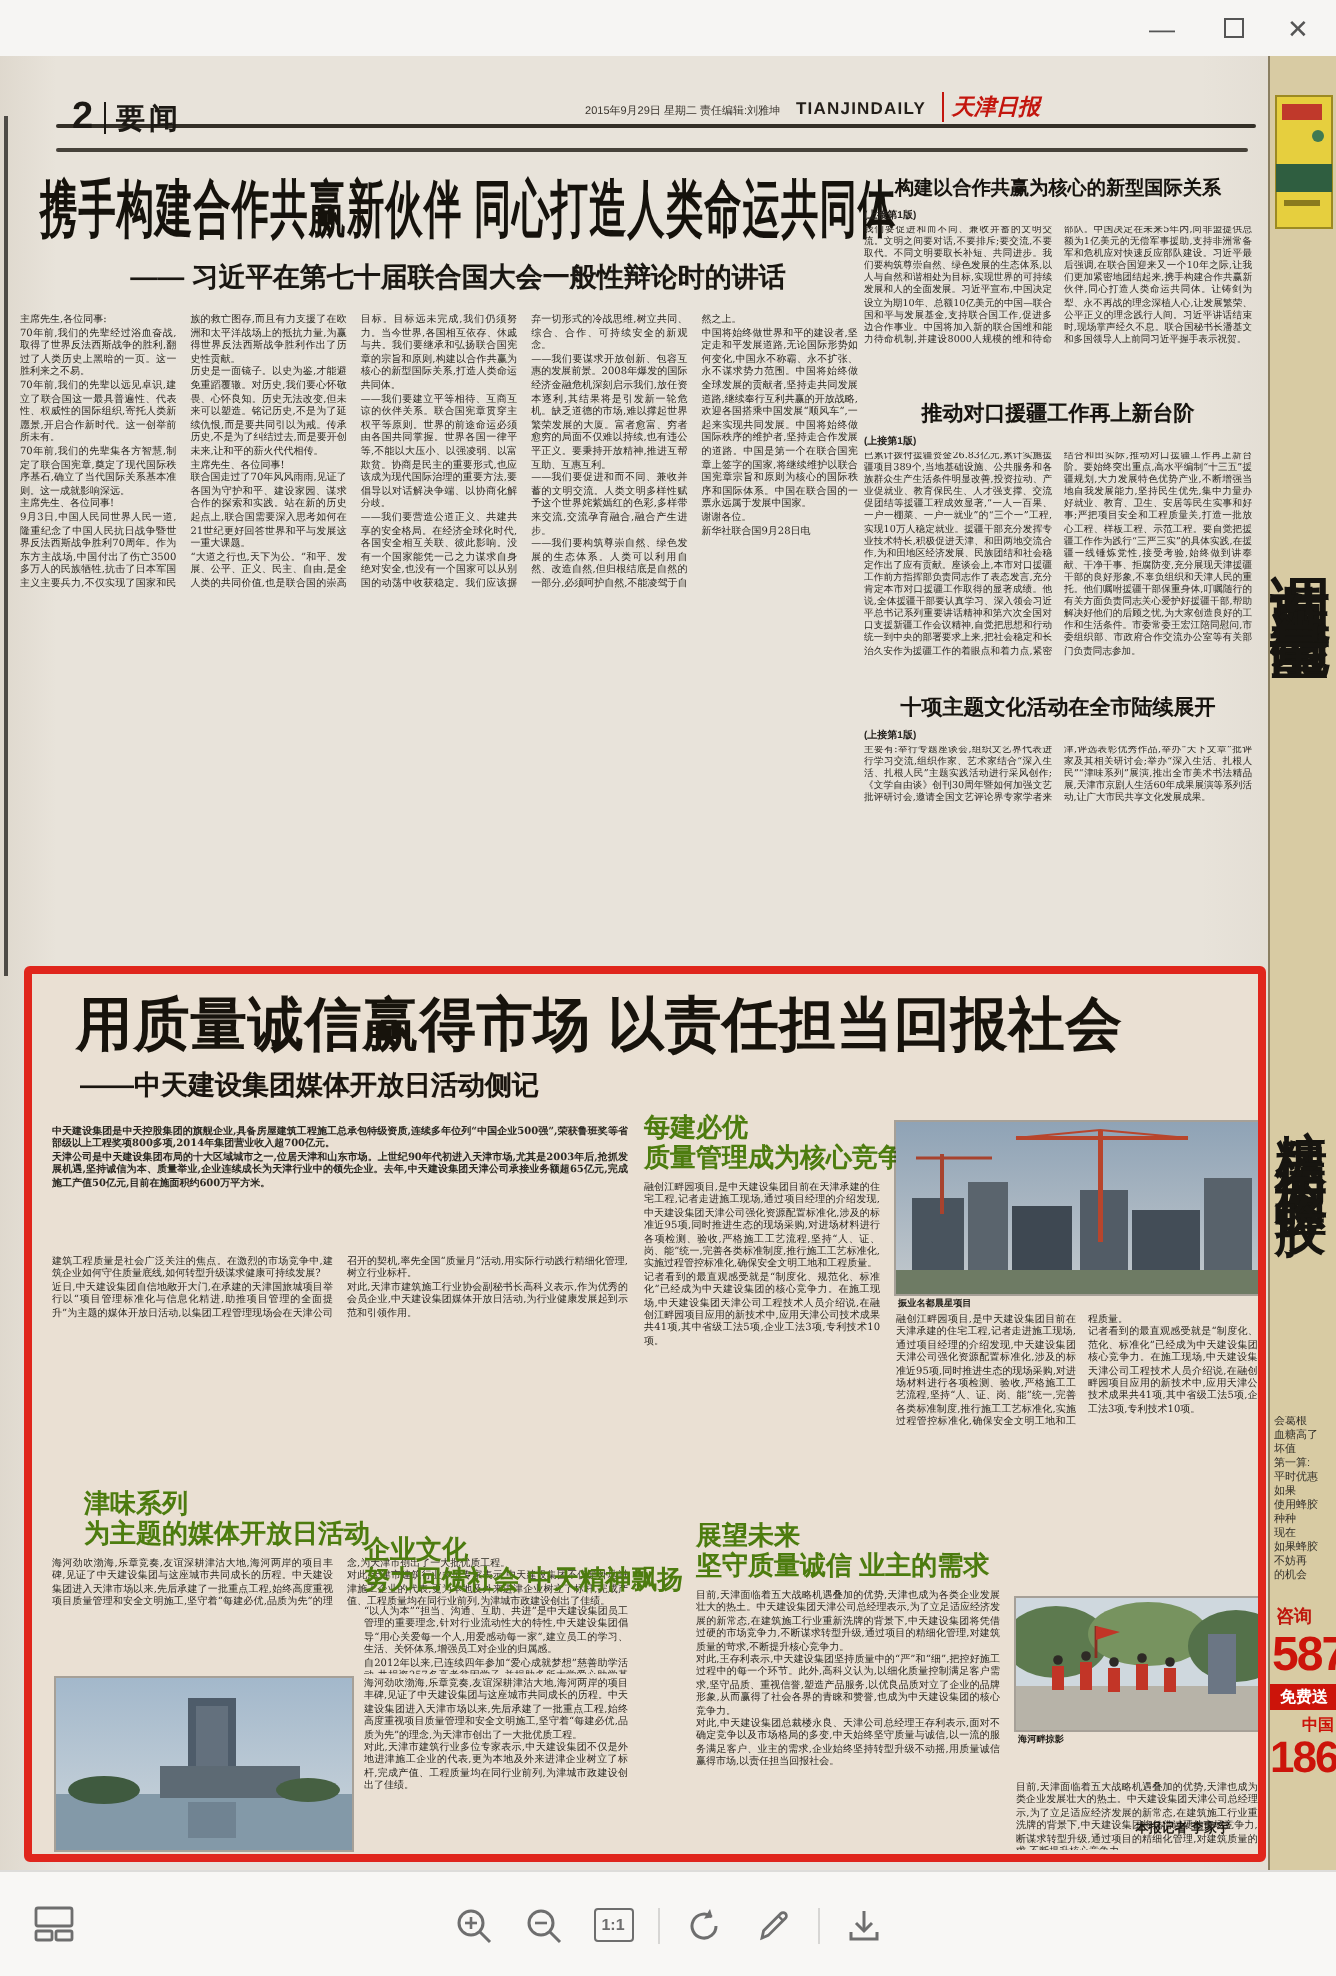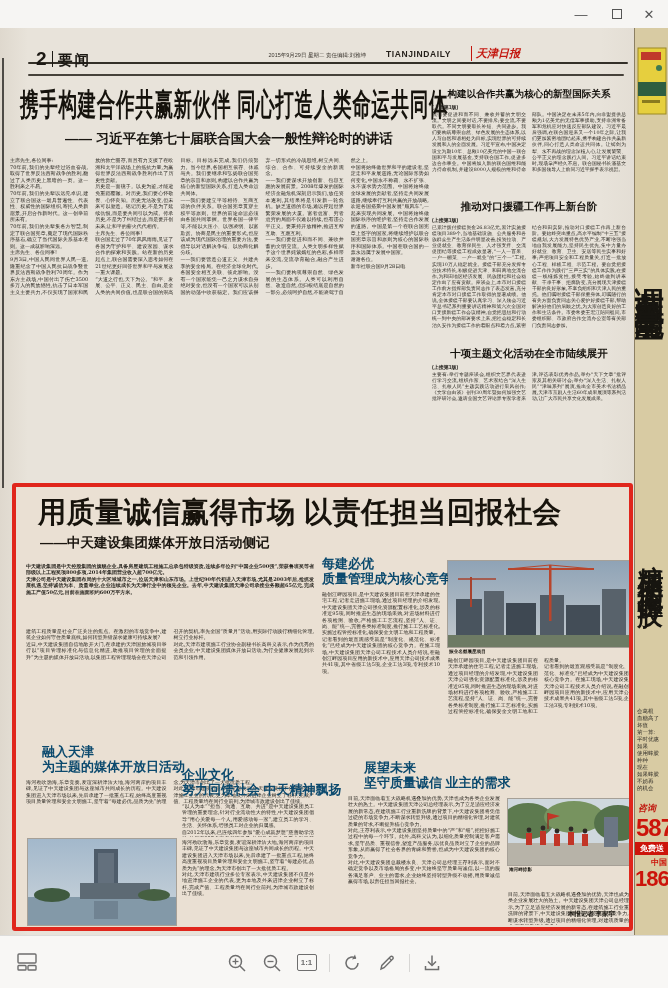--- a/index.html
+++ b/index.html
@@ -28,21 +28,21 @@
 
   
   .paper { position:absolute; left:0; top:28px; width:668px; height:907px; background:#e8e3da; overflow:hidden; color:#26231f;
            background-image:linear-gradient(90deg, rgba(140,120,95,.10), rgba(0,0,0,0) 28px, rgba(0,0,0,0) 600px, rgba(120,100,80,.08)); }
   .scan-edge { position:absolute; left:2px; top:30px; width:2px; height:430px; background:#1d1b18; opacity:.75; }
 
   .rule { position:absolute; height:2px; background:#343028; border-radius:2px; }
   .rule1 { left:28px; top:34px; width:600px; }
   .rule2 { left:28px; top:46px; width:596px; opacity:.9; height:1.6px; }
 
-  .dateline { position:absolute; right:148px; top:18px; font-size:5.5px; color:#3a352e; display:flex; align-items:baseline; gap:20px; white-space:nowrap; }
+  .dateline { position:absolute; right:148px; top:18px; font-size:5.5px; color:#3a352e; display:flex; align-items:baseline; gap:8px; white-space:nowrap; }
   .brand-latin { font-weight:bold; font-size:8.5px; letter-spacing:.6px; color:#241f19; }
   .brand-cn { color:#c3160e; font-weight:900; font-style:italic; font-size:11px; border-left:1.4px solid #c3160e; padding-left:4px; }
 
   .pagelabel { position:absolute; left:36px; top:20px; display:flex; align-items:baseline; gap:5px; color:#1c1914; }
   .pagelabel .num { font-size:19px; font-weight:900; }
   .pagelabel .bar { width:1.4px; height:16px; background:#1c1914; align-self:center; }
   .pagelabel .sec { font-size:14.5px; font-weight:700; letter-spacing:2px; }
 
   
   .lead-headline { position:absolute; left:20px; top:56px; font-size:31px; font-weight:900; color:#15120c; white-space:nowrap;
@@ -63,27 +63,27 @@
   
   .feature { position:absolute; left:12px; top:455px; width:621px; height:448px; border:4.5px solid #e0261c; border-radius:3px;
              background:#eae0d3; overflow:hidden; }
   .f-headline { position:absolute; left:22px; top:6px; font-size:29px; font-weight:900; color:#17130c; white-space:nowrap; letter-spacing:.5px;
                 transform:scaleX(.97); transform-origin:left; }
   .f-subhead { position:absolute; left:24px; top:47px; font-size:13.5px; font-weight:900; color:#1a150f; }
   .f-text { font-size:5px; line-height:6.4px; text-align:justify; overflow:hidden; white-space:pre-line; color:#2b2822;
             font-family:"DejaVu Serif", serif; }
   .f-intro { position:absolute; left:10px; top:76px; width:288px; height:62px; font-weight:bold; column-count:1; }
   .f-q { position:absolute; left:10px; top:141px; width:288px; height:116px; column-count:2; column-gap:7px; }
-  .kicker { position:absolute; font-weight:900; color:#0c4a6e; line-height:1.12; white-space:nowrap; }
+  .kicker { position:absolute; font-weight:900; color:#4d7c0f; line-height:1.12; white-space:nowrap; }
   .kicker .k1 { font-size:13px; display:block; }
   .kicker .k2 { font-size:13px; display:block; }
   .k-mjby { left:306px; top:70px; }
   .k-rrtj { left:26px; top:258px; }
   .k-qywh { left:166px; top:281px; }
-  .k-zwwl { left:332px; top:274px;margin-left:16px; }
+  .k-zwwl { left:332px; top:274px; }
   .b-mjby { position:absolute; left:306px; top:104px; width:118px; height:150px; }
   .b-photo1 { position:absolute; left:432px; top:170px; width:186px; height:86px; column-count:2; column-gap:6px; }
   .b-rrtj { position:absolute; left:10px; top:292px; width:288px; height:56px; column-count:2; column-gap:7px; }
   .b-rrtj2 { position:absolute; left:166px; top:352px; width:132px; height:116px; }
   .b-qywh { position:absolute; left:166px; top:316px; width:132px; height:34px; }
   .b-zwwl { position:absolute; left:332px; top:308px; width:152px; height:126px; }
   .b-zwwl2 { position:absolute; left:492px; top:404px; width:126px; height:34px; }
   .byline { position:absolute; right:14px; bottom:8px; font-size:6.5px; font-weight:bold; color:#1c1913; }
 
   .photo { position:absolute; background:#9aa7b2; box-shadow:0 0 0 1px rgba(40,40,40,.35); }
@@ -97,21 +97,21 @@
   .cap3 { left:493px; top:380px; }
 
   
   .adstrip { position:absolute; left:634px; top:0; width:34px; height:907px; background:#d8cba3; border-left:1px solid #8b7f62; overflow:hidden; }
   .ad-product { position:absolute; left:2px; top:14px; width:30px; height:80px; }
   .ad-vert { writing-mode:vertical-rl; text-orientation:upright; font-weight:900; color:#171510; position:absolute; left:0; width:34px;
              text-align:center; letter-spacing:4px; }
   .ad-v1 { top:104px; font-size:30px; height:292px; }
   .ad-v2 { top:398px; font-size:26px; height:278px; letter-spacing:6px; }
   .ad-small { position:absolute; left:2px; top:680px; width:32px; height:92px; font-size:5.5px; line-height:7px; color:#33302a; overflow:hidden; white-space:pre-line; }
-  .ad-consult { position:absolute; left:3px; top:774px; font-size:9px; font-weight:900; color:#c0170d;font-style:italic; }
+  .ad-consult { position:absolute; left:3px; top:774px; font-size:9px; font-weight:900; color:#c0170d; }
   .ad-phone1 { position:absolute; left:1px; top:786px; font-size:24px; font-weight:900; color:#cc140a; letter-spacing:-1px; white-space:nowrap; }
   .ad-tag { position:absolute; left:0px; top:814px; width:34px; height:13px; background:#cc140a; color:#fff; font-size:8px; font-weight:bold;
             display:flex; align-items:center; justify-content:center; white-space:nowrap; }
   .ad-brand { position:absolute; left:16px; top:829px; font-size:8px; font-weight:900; color:#cc140a; white-space:nowrap; }
   .ad-phone2 { position:absolute; left:0px; top:838px; font-size:22px; font-weight:900; color:#cc140a; letter-spacing:-1px; white-space:nowrap; }
 </style>
 </head>
 <body>
 
 <div class="screen">
@@ -221,21 +221,21 @@
           <path d="M102 4 L60 8 M102 4 L146 8" stroke="#b8452c" stroke-width="1"></path>
           <rect x="22" y="16" width="2" height="30" fill="#a8432e"></rect>
           <path d="M10 18 L48 18" stroke="#a8432e" stroke-width="1.5"></path>
         </svg>
       </div>
       <div class="caption cap1">振业名都晨星项目</div>
       <div class="f-text b-photo1">融创江畔园项目,是中天建设集团目前在天津承建的住宅工程,记者走进施工现场,通过项目经理的介绍发现,中天建设集团天津公司强化资源配置标准化,涉及的标准近95项,同时推进生态的现场采购,对进场材料进行各项检测、验收,严格施工工艺流程,坚持“人、证、岗、能”统一,完善各类标准制度,推行施工工艺标准化,实施过程管控标准化,确保安全文明工地和工程质量。
 记者看到的最直观感受就是“制度化、规范化、标准化”已经成为中天建设集团的核心竞争力。在施工现场,中天建设集团天津公司工程技术人员介绍说,在融创江畔园项目应用的新技术中,应用天津公司技术成果共41项,其中省级工法5项,企业工法3项,专利技术10项。</div>
 
       <div class="kicker k-rrtj">
-        <span class="k1">融入天津</span>
+        <span class="k1">津味系列</span>
         <span class="k2">为主题的媒体开放日活动</span>
       </div>
       <div class="f-text b-rrtj">海河劲吹渤海,乐章竞奏,友谊深耕津沽大地,海河两岸的项目丰碑,见证了中天建设集团与这座城市共同成长的历程。中天建设集团进入天津市场以来,先后承建了一批重点工程,始终高度重视项目质量管理和安全文明施工,坚守着“每建必优,品质为先”的理念,为天津市创出了一大批优质工程。
 对此,天津市建筑行业多位专家表示,中天建设集团不仅是外地进津施工企业的代表,更为本地及外来进津企业树立了标杆,完成产值、工程质量均在同行业前列,为津城市政建设创出了佳绩。</div>
       <div class="f-text b-rrtj2">海河劲吹渤海,乐章竞奏,友谊深耕津沽大地,海河两岸的项目丰碑,见证了中天建设集团与这座城市共同成长的历程。中天建设集团进入天津市场以来,先后承建了一批重点工程,始终高度重视项目质量管理和安全文明施工,坚守着“每建必优,品质为先”的理念,为天津市创出了一大批优质工程。
 对此,天津市建筑行业多位专家表示,中天建设集团不仅是外地进津施工企业的代表,更为本地及外来进津企业树立了标杆,完成产值、工程质量均在同行业前列,为津城市政建设创出了佳绩。</div>
 
       <div class="photo ph2">
         <svg width="148" height="86" viewBox="0 0 148 86">
           <defs>

